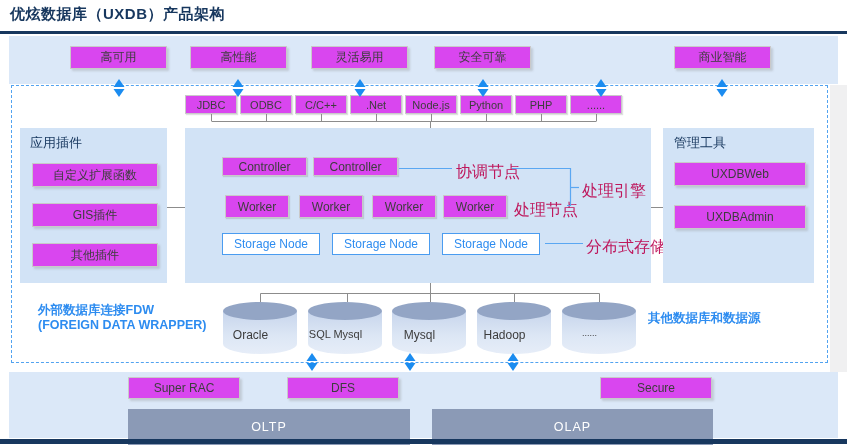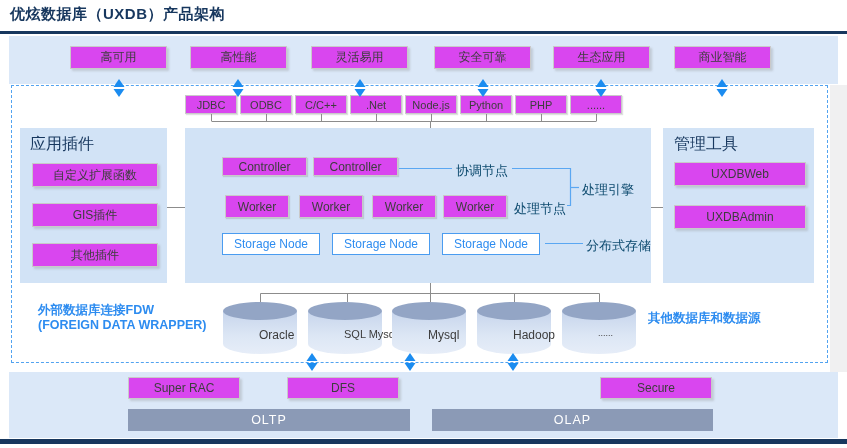--- a/index.html
+++ b/index.html
@@ -24,48 +24,48 @@
   }
   .wbox{
     background:#d946ef;border:1px solid #c9c9c9;color:#3d3d3d;
     display:flex;align-items:center;justify-content:center;
     font-size:12px;box-shadow:2px 2px 2px rgba(130,130,130,.28);
     box-sizing:border-box;white-space:nowrap;
   }
   .feature{top:46px;width:97px;height:23px;}
   .iface{top:95px;width:52px;height:19px;font-size:11px;box-shadow:1px 1px 1px rgba(130,130,130,.25);}
   .panel{background:#d2e3f6;top:128px;height:155px;}
-  .panel-title{font-size:16px;color:#17375e;font-weight:500;white-space:nowrap;}
+  .panel-title{font-size:13px;color:#17375e;font-weight:500;white-space:nowrap;}
   .pbox{width:126px;height:24px;}
   .tbox{width:132px;height:24px;}
   .node{box-shadow:1px 1px 1px rgba(120,120,120,.25);}
   .ctrl{top:157px;width:85px;height:19px;}
   .wkr{top:195px;width:64px;height:23px;}
   .snode{
     top:233px;width:98px;height:22px;background:#ffffff;border:1px solid #4a9cf0;
     color:#2d8cf0;display:flex;align-items:center;justify-content:center;font-size:12px;
     box-sizing:border-box;
   }
-  .blue-label{font-size:13px;color:#0c4a6e;white-space:nowrap;}
+  .blue-label{font-size:16px;color:#be185d;white-space:nowrap;}
   .vert-label{
     left:189px;top:170px;width:15px;font-size:12px;font-weight:bold;color:#2d8cf0;
     writing-mode:vertical-rl;text-orientation:upright;letter-spacing:3px;line-height:15px;
   }
   .fdw-label{font-size:12.5px;font-weight:bold;color:#2d8cf0;line-height:15px;white-space:nowrap;}
   .cyl{width:74px;height:52px;}
   .cyl-top{position:absolute;left:0;top:0;width:74px;height:18px;border-radius:50%;background:#93a5c5;}
   .cyl-body{
     position:absolute;left:0;top:9px;width:74px;height:43px;
     background:linear-gradient(180deg,#c7d5ec 0%,#dde7f5 60%,#e6edf8 100%);
     border-radius:0 0 37px 37px / 0 0 10px 10px;
   }
-  .cyl-label{position:absolute;left:0;top:26px;width:55px;text-align:left;font-size:12px;color:#3c3c3c;white-space:nowrap;padding-left:36px;}
+  .cyl-label{position:absolute;left:0;top:26px;width:55px;text-align:center;font-size:12px;color:#3c3c3c;white-space:nowrap;}
   .fbtm{top:377px;width:112px;height:22px;}
   .bar{
-    top:409px;height:22px;background:#8b9ab6;color:#ffffff;font-size:12.5px;letter-spacing:1px;
+    top:409px;height:36px;background:#8b9ab6;color:#ffffff;font-size:12.5px;letter-spacing:1px;
     display:flex;align-items:center;justify-content:center;
   }
   svg.overlay{position:absolute;left:0;top:0;pointer-events:none;}
 </style>
 </head>
 <body>
 
 <div class="page">
 
   <div class="abs page-title">优炫数据库（UXDB）产品架构</div>
@@ -73,21 +73,20 @@
 
   <div class="abs band band-top"></div>
   <div class="abs band band-bottom"></div>
   <div class="abs right-margin"></div>
   <div class="abs inner-box"></div>
 
   <div class="abs wbox feature" style="left:70px">高可用</div>
   <div class="abs wbox feature" style="left:190px">高性能</div>
   <div class="abs wbox feature" style="left:311px">灵活易用</div>
   <div class="abs wbox feature" style="left:434px">安全可靠</div>
-  <div class="abs wbox feature" style="left:553px">生态应用</div>
   <div class="abs wbox feature" style="left:674px">商业智能</div>
 
   <div class="abs wbox iface" style="left:185px">JDBC</div>
   <div class="abs wbox iface" style="left:240px">ODBC</div>
   <div class="abs wbox iface" style="left:295px">C/C++</div>
   <div class="abs wbox iface" style="left:350px">.Net</div>
   <div class="abs wbox iface" style="left:405px">Node.js</div>
   <div class="abs wbox iface" style="left:460px">Python</div>
   <div class="abs wbox iface" style="left:515px">PHP</div>
   <div class="abs wbox iface" style="left:570px">......</div>

